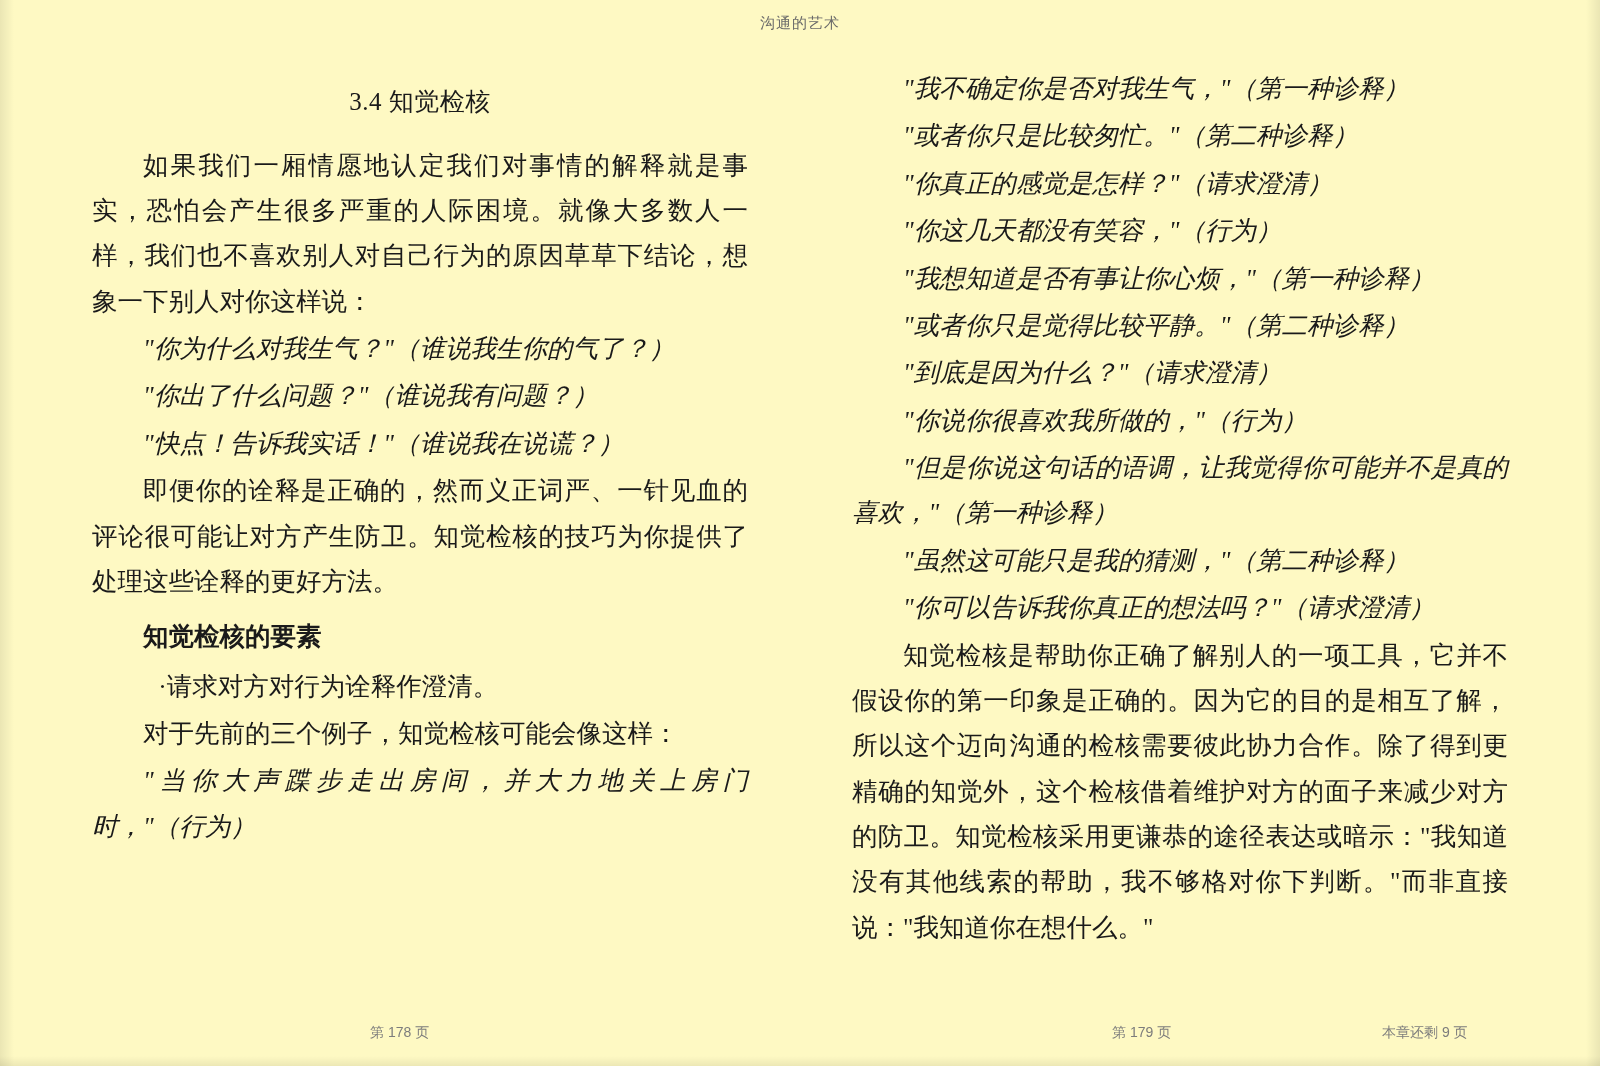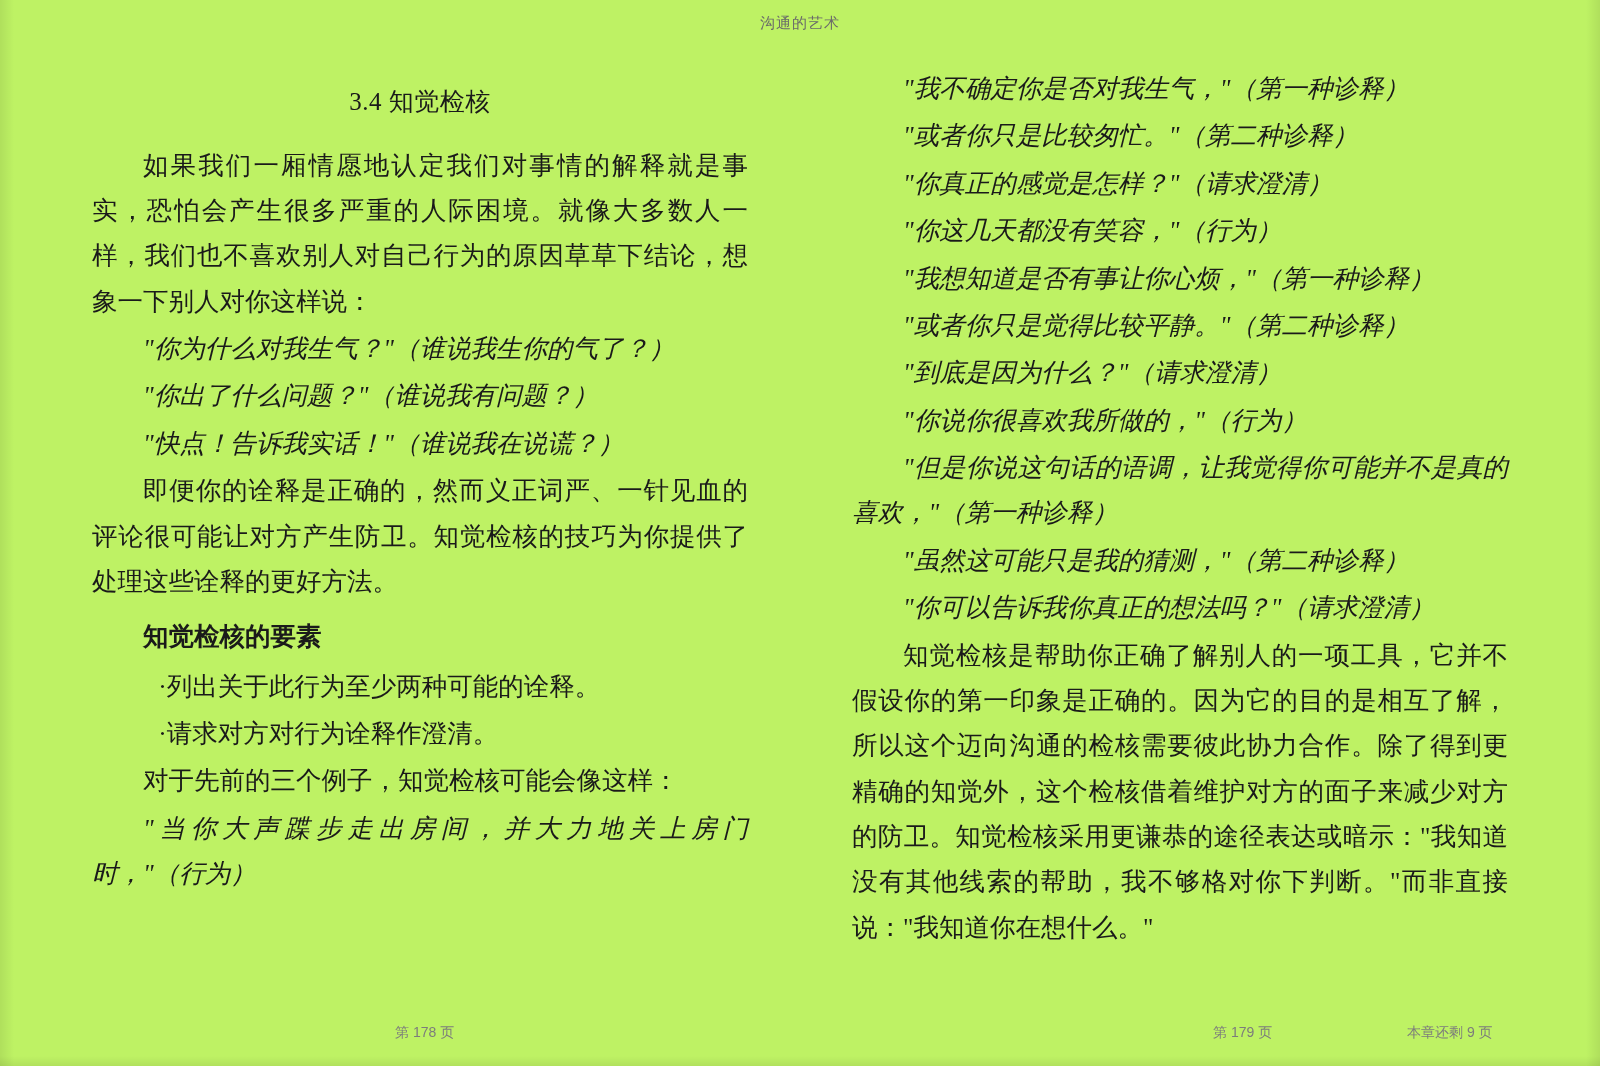--- a/index.html
+++ b/index.html
@@ -11,21 +11,21 @@
     width: 1600px;
     height: 1066px;
     font-family: "Liberation Serif", "DejaVu Serif", serif;
     color: #1a1a1a;
     overflow: hidden;
   }
   .reader {
     position: relative;
     width: 1600px;
     height: 1066px;
-    background: #bef264;
+    background: #fef9c3;
     display: flex;
     flex-direction: column;
   }
   .book-header {
     height: 46px;
     flex: 0 0 46px;
     display: flex;
     align-items: center;
     justify-content: center;
     font-family: "Liberation Sans", sans-serif;
@@ -82,35 +82,34 @@
     margin: 0 0 2px 0;
     text-indent: 2.6em;
   }
   .footer {
     flex: 0 0 56px;
     height: 56px;
     position: relative;
     font-family: "Liberation Sans", sans-serif;
     font-size: 14px;
     color: #7c7c7c;
-    margin-left: 25px;
   }
   .footer-row {
     position: relative;
     width: 100%;
     height: 100%;
   }
   .fl-left {
     position: absolute;
     left: 370px;
     top: 14px;
   }
   .fl-mid {
     position: absolute;
-    left: 1188px;
+    left: 1112px;
     top: 14px;
   }
   .fl-right {
     position: absolute;
     left: 1382px;
     top: 14px;
   }
   .edge-shadow-left {
     position: absolute;
     left: 0;
@@ -152,21 +151,20 @@
 
     <div class="page page-left">
       <div class="col-inner">
         <h2 class="section-title">3.4 知觉检核</h2>
         <p class="para">如果我们一厢情愿地认定我们对事情的解释就是事实，恐怕会产生很多严重的人际困境。就像大多数人一样，我们也不喜欢别人对自己行为的原因草草下结论，想象一下别人对你这样说：</p>
         <p class="quote">"你为什么对我生气？"（谁说我生你的气了？）</p>
         <p class="quote">"你出了什么问题？"（谁说我有问题？）</p>
         <p class="quote">"快点！告诉我实话！"（谁说我在说谎？）</p>
         <p class="para">即便你的诠释是正确的，然而义正词严、一针见血的评论很可能让对方产生防卫。知觉检核的技巧为你提供了处理这些诠释的更好方法。</p>
         <p class="subhead">知觉检核的要素</p>
-        <p class="bullet">·列出关于此行为至少两种可能的诠释。</p>
         <p class="bullet">·请求对方对行为诠释作澄清。</p>
         <p class="para">对于先前的三个例子，知觉检核可能会像这样：</p>
         <p class="quote">"当你大声蹀步走出房间，并大力地关上房门时，"（行为）</p>
       </div>
     </div>
 
     <div class="page page-right">
       <div class="col-inner">
         <p class="quote">"我不确定你是否对我生气，"（第一种诊释）</p>
         <p class="quote">"或者你只是比较匆忙。"（第二种诊释）</p>

